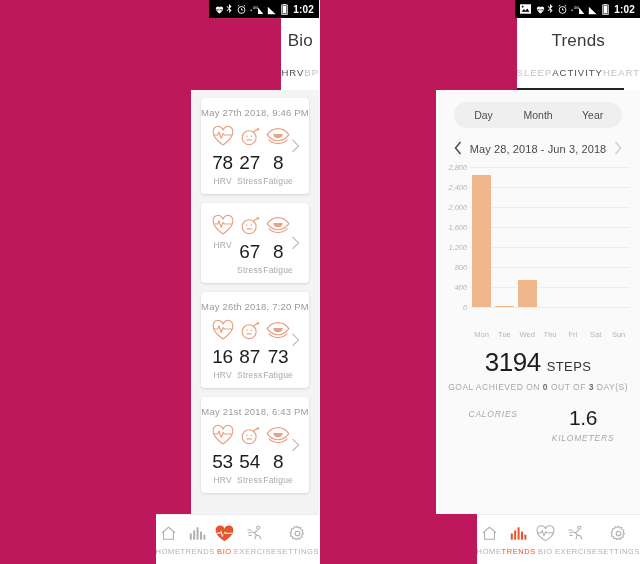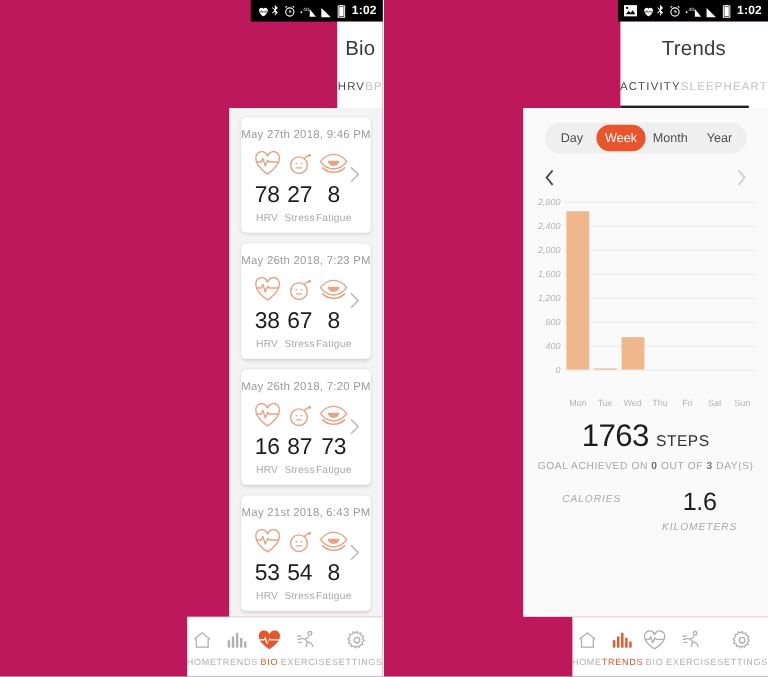--- a/index.html
+++ b/index.html
@@ -262,30 +262,28 @@
             </div>
           </div>
           <div class="card-chevron">
             <svg width="9" height="15" viewBox="0 0 9 15" fill="none" stroke="#bdbdbd" stroke-width="1.3">
                 <path d="M1.5 1.5l6 6-6 6"></path>
               </svg>
           </div>
         </div>
 
         <div class="card">
-          <div class="card-date">May 26th 2018, 7:23 PM</div>
           <div class="metrics">
             <div class="metric">
               <div class="metric-icon">
                 <svg width="24" height="22" viewBox="0 0 28 26" fill="none" stroke="#e8a285" stroke-width="1.4">
                   <path d="M14 23.5S2.5 16 2.5 8.8A5.3 5.3 0 0114 6.2 5.3 5.3 0 0125.5 8.8C25.5 16 14 23.5 14 23.5z"></path>
                   <path d="M3.5 11.8h4.2l1.6-3.6 2.5 7.5 2.3-5.6 1.6 1.7h8.8" stroke-linejoin="round"></path>
                 </svg>
               </div>
-              <div class="metric-value">38</div>
               <div class="metric-label">HRV</div>
             </div>
             <div class="metric">
               <div class="metric-icon">
                 <svg width="22" height="22" viewBox="0 0 26 26" fill="none" stroke="#e8a285" stroke-width="1.4">
                   <circle cx="12" cy="15" r="8.2"></circle>
                   <path d="M17.3 8.3c1.3-1.5 2.8-2.6 4.4-2.6" stroke-linecap="round"></path>
                   <circle cx="22.4" cy="5.1" r="1.5" fill="#e8a285" stroke="none"></circle>
                   <circle cx="9.4" cy="13.4" r="0.9" fill="#e8a285" stroke="none"></circle>
                   <circle cx="14.6" cy="13.4" r="0.9" fill="#e8a285" stroke="none"></circle>
@@ -514,44 +512,44 @@
               <rect x="2.3" y="2.7" width="5.4" height="11" fill="#fff"></rect>
             </svg>
         </span>
         <span class="sb-time">1:02</span>
       </div>
     </div>
 
     <div class="app-header">
       <div class="app-title">Trends</div>
       <div class="tabs">
+        <div class="tab">SLEEP</div>
         <div class="tab active">ACTIVITY</div>
-        <div class="tab">SLEEP</div>
         <div class="tab">HEART</div>
         <div class="tab-underline" style="left:0px;width:107px;"></div>
       </div>
     </div>
 
     <div class="body" style="background:#fafafa;">
 
       <div class="seg-wrap">
         <div class="segmented">
           <div class="seg">Day</div>
-          <div class="seg active">Week</div>
           <div class="seg">Month</div>
           <div class="seg">Year</div>
         </div>
       </div>
 
       <div class="datenav">
         <div class="nav-chev prev">
           <svg width="8" height="14" viewBox="0 0 8 14" fill="none" stroke="#4a4a4a" stroke-width="1.5">
               <path d="M6.5 1L1.5 7l5 6"></path>
             </svg>
         </div>
+        <div class="datenav-label">May 28, 2018 - Jun 3, 2018</div>
         <div class="nav-chev next">
           <svg width="8" height="14" viewBox="0 0 8 14" fill="none" stroke="#cfcfcf" stroke-width="1.5">
               <path d="M1.5 1l5 6-5 6"></path>
             </svg>
         </div>
       </div>
 
       <div class="chart-block">
         <div class="chart">
           <div class="y-axis">
@@ -604,21 +602,21 @@
           <div class="x-tick">Wed</div>
           <div class="x-tick">Thu</div>
           <div class="x-tick">Fri</div>
           <div class="x-tick">Sat</div>
           <div class="x-tick">Sun</div>
         </div>
       </div>
 
       <div class="summary">
         <div class="steps-row">
-          <span class="steps-value">1763</span>
+          <span class="steps-value">3194</span>
           <span class="steps-unit">STEPS</span>
         </div>
         <div class="goal-text">
           <span>GOAL ACHIEVED ON </span><b>0</b><span> OUT OF </span><b>3</b><span> DAY(S)</span>
         </div>
         <div class="sub-stats">
           <div class="sub-stat">
             <div class="sub-label">CALORIES</div>
           </div>
           <div class="sub-stat">

